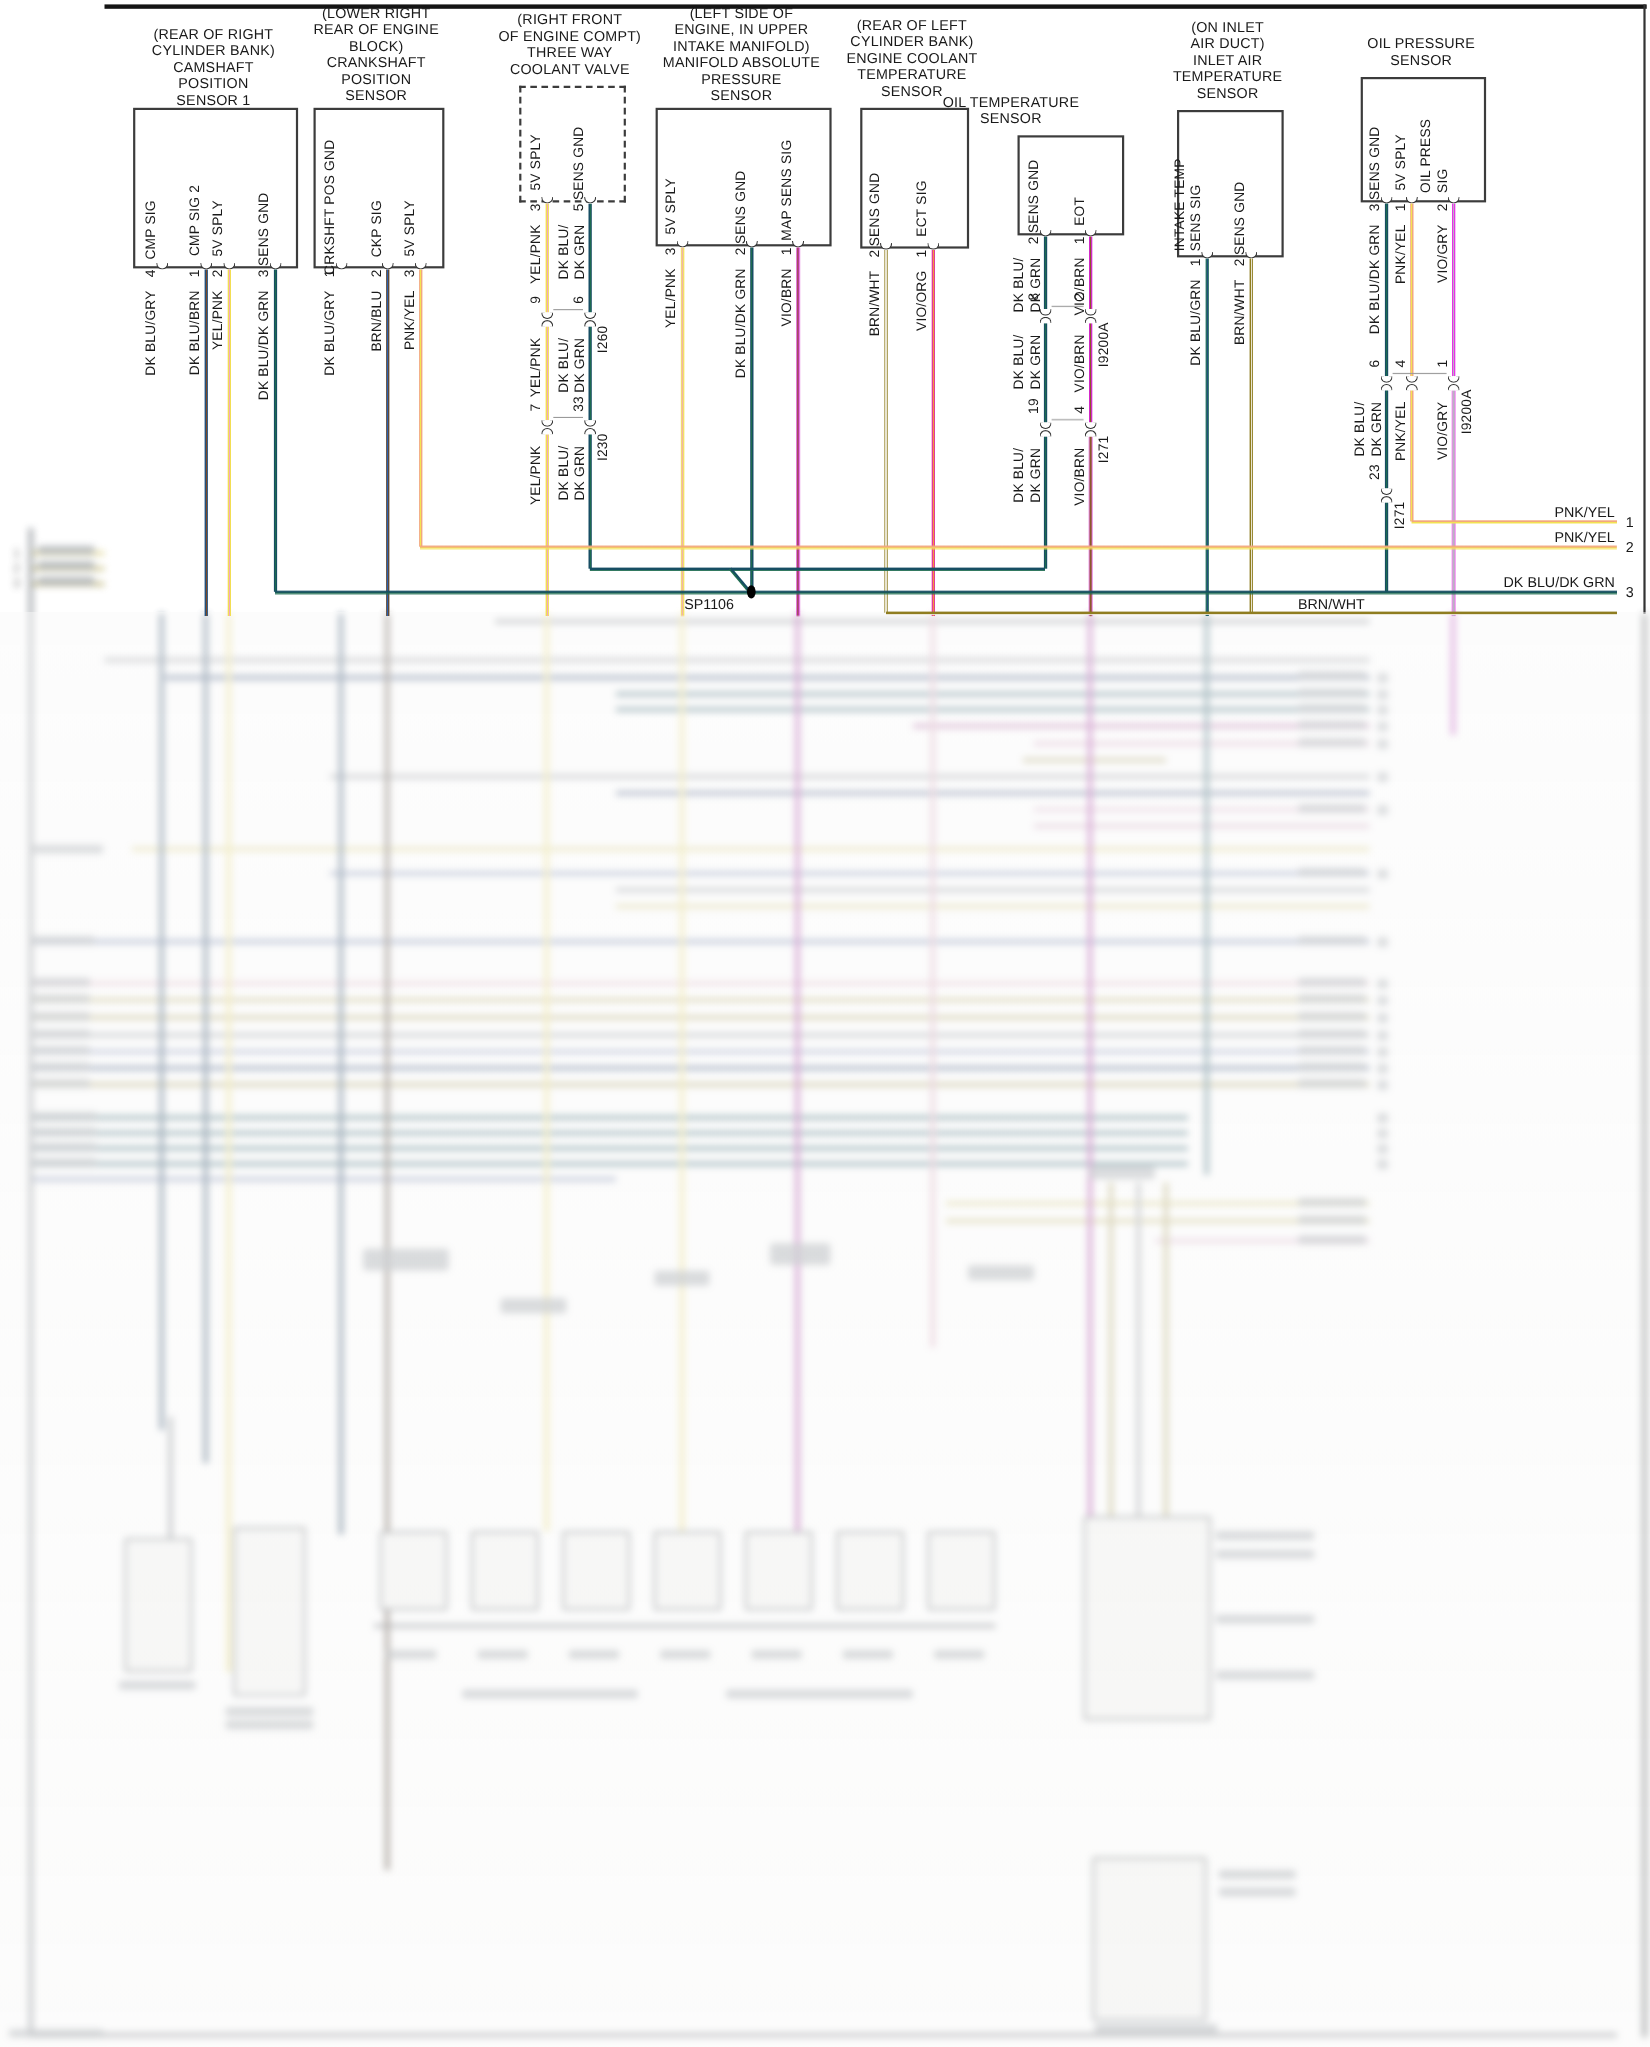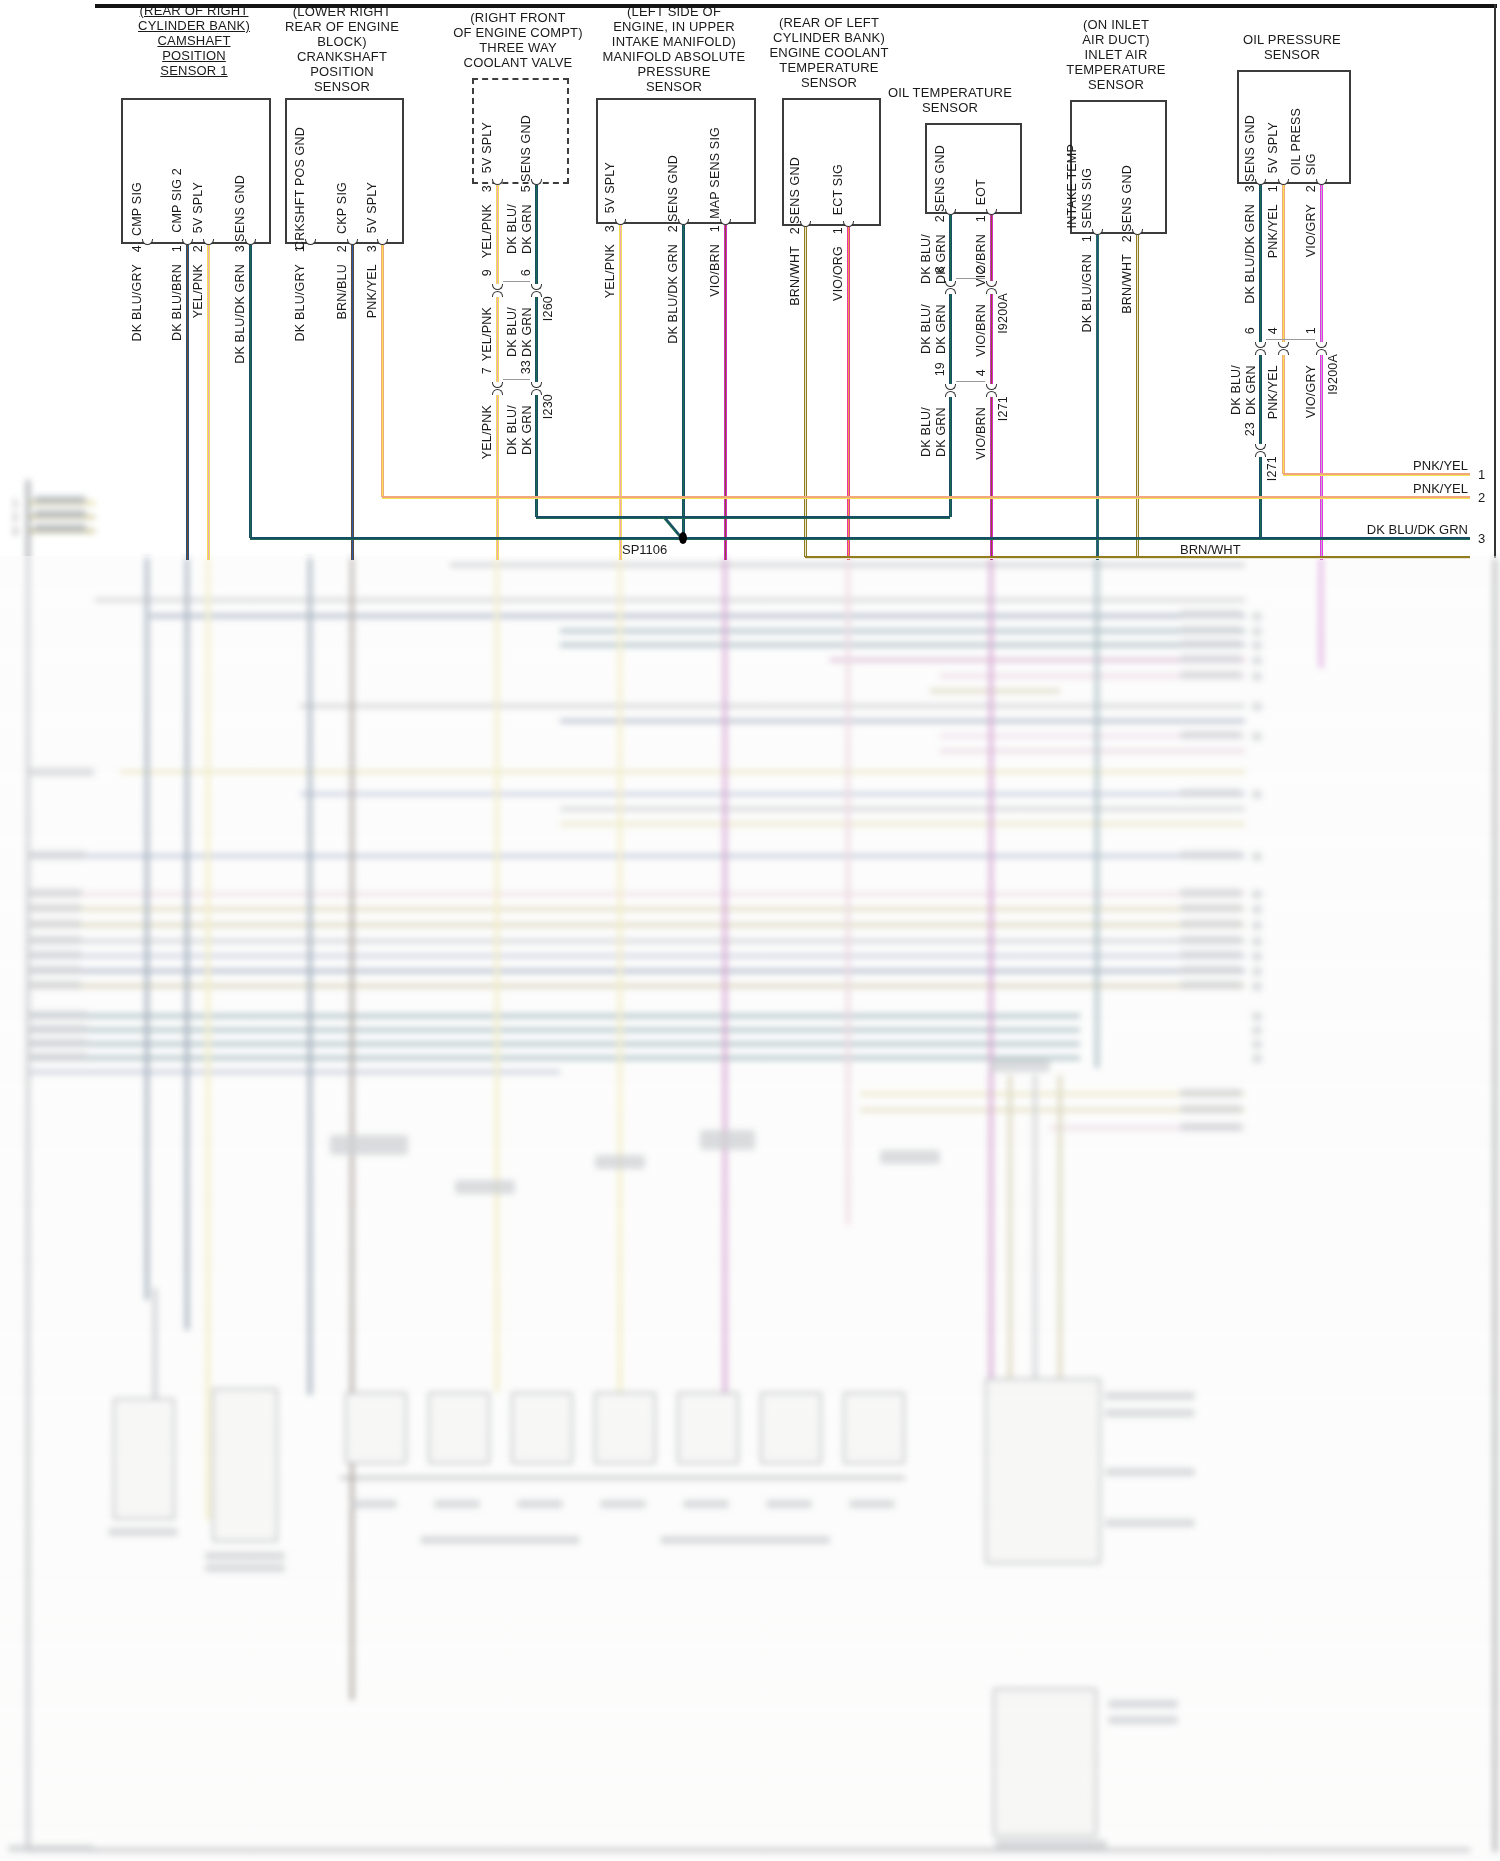--- a/index.html
+++ b/index.html
@@ -187,21 +187,21 @@
       <div class="blob" style="left: 1108px; top: 1160px; width: 70px; height: 8px;"></div>
       <div class="blob" style="left: 8px; top: 1289px; width: 86px; height: 7px;"></div>
       <div class="fnum" style="left: 12px; top: -59px;">1</div>
       <div class="fnum" style="left: 12px; top: -45px;">2</div>
       <div class="fnum" style="left: 12px; top: -31px;">3</div>
     </div>
   <div id="wash"></div>
 
   <div id="sharp">
       <div class="box" style="left: 121px; top: 98px; width: 146px; height: 142px;"></div>
-      <div class="title" style="left: 194px; top: 3px; text-decoration: underline;">(REAR OF RIGHT<br>CYLINDER BANK)<br>CAMSHAFT<br>POSITION<br>SENSOR 1</div>
+      <div class="title" style="left: 194px; top: 23px;">(REAR OF RIGHT<br>CYLINDER BANK)<br>CAMSHAFT<br>POSITION<br>SENSOR 1</div>
       <div class="vlab" style="left: 130px; top: 181.7px;">CMP SIG</div>
       <div class="cup" style="left: 141.5px; top: 239px;"></div>
       <div class="vlab" style="left: 130px; top: 245px;">4</div>
       <div class="vlab" style="left: 130px; top: 264px;">DK BLU/GRY</div>
       <div class="wireV" style="left: 145.5px; top: 245px; height: 315px;"></div>
       <div class="vlab" style="left: 170px; top: 167.9px;">CMP SIG 2</div>
       <div class="cup" style="left: 181.5px; top: 239px;"></div>
       <div class="vlab" style="left: 170px; top: 245px;">1</div>
       <div class="vlab" style="left: 170px; top: 264px;">DK BLU/BRN</div>
       <div class="wireV" style="left: 185.5px; top: 245px; height: 315px; background: linear-gradient(90deg, rgb(36, 81, 125) 0px, rgb(36, 81, 125) 32%, rgb(122, 74, 40) 32%, rgb(122, 74, 40) 68%, rgb(36, 81, 125) 68%, rgb(36, 81, 125) 100%);"></div>
@@ -289,21 +289,21 @@
       <div class="cup" style="left: 799.5px; top: 221px;"></div>
       <div class="vlab" style="left: 788px; top: 227px;">2</div>
       <div class="vlab" style="left: 788px; top: 246px;">BRN/WHT</div>
       <div class="wireV" style="left: 803.5px; top: 227px; height: 330px; background: linear-gradient(90deg, rgb(143, 125, 32) 0px, rgb(143, 125, 32) 32%, rgb(232, 228, 208) 32%, rgb(232, 228, 208) 68%, rgb(143, 125, 32) 68%, rgb(143, 125, 32) 100%);"></div>
       <div class="vlab" style="left: 831px; top: 163.7px;">ECT SIG</div>
       <div class="cup" style="left: 842.5px; top: 221px;"></div>
       <div class="vlab" style="left: 831px; top: 227px;">1</div>
       <div class="vlab" style="left: 831px; top: 246px;">VIO/ORG</div>
       <div class="wireV" style="left: 846.5px; top: 227px; height: 333px; background: linear-gradient(90deg, rgb(226, 58, 158) 0px, rgb(226, 58, 158) 32%, rgb(242, 155, 58) 32%, rgb(242, 155, 58) 68%, rgb(226, 58, 158) 68%, rgb(226, 58, 158) 100%);"></div>
       <div class="box" style="left: 925px; top: 123px; width: 93px; height: 87px;"></div>
-      <div class="title" style="left: 950px; top: 85px;">OIL TEMPERATURE<br>SENSOR</div>
+      <div class="title" style="left: 919px; top: 85px;">OIL TEMPERATURE<br>SENSOR</div>
       <div class="vlab" style="left: 933px; top: 144.8px;">SENS GND</div>
       <div class="cup" style="left: 944.5px; top: 209px;"></div>
       <div class="vlab" style="left: 933px; top: 215px;">2</div>
       <div class="vlab" style="left: 919px; top: 234px;">DK BLU/<br>DK GRN</div>
       <div class="wireV" style="left: 948.5px; top: 215px; height: 66px; background: linear-gradient(90deg, rgb(23, 78, 99) 0px, rgb(23, 78, 99) 32%, rgb(29, 107, 80) 32%, rgb(29, 107, 80) 68%, rgb(23, 78, 99) 68%, rgb(23, 78, 99) 100%);"></div>
       <div class="cup" style="left: 944.5px; top: 281px;"></div>
       <div class="cap" style="left: 944.5px; top: 288px;"></div>
       <div class="vlab" style="left: 933px; top: 266px;">8</div>
       <div class="vlab" style="left: 919px; top: 304px;">DK BLU/<br>DK GRN</div>
       <div class="wireV" style="left: 948.5px; top: 294px; height: 90px; background: linear-gradient(90deg, rgb(23, 78, 99) 0px, rgb(23, 78, 99) 32%, rgb(29, 107, 80) 32%, rgb(29, 107, 80) 68%, rgb(23, 78, 99) 68%, rgb(23, 78, 99) 100%);"></div>

